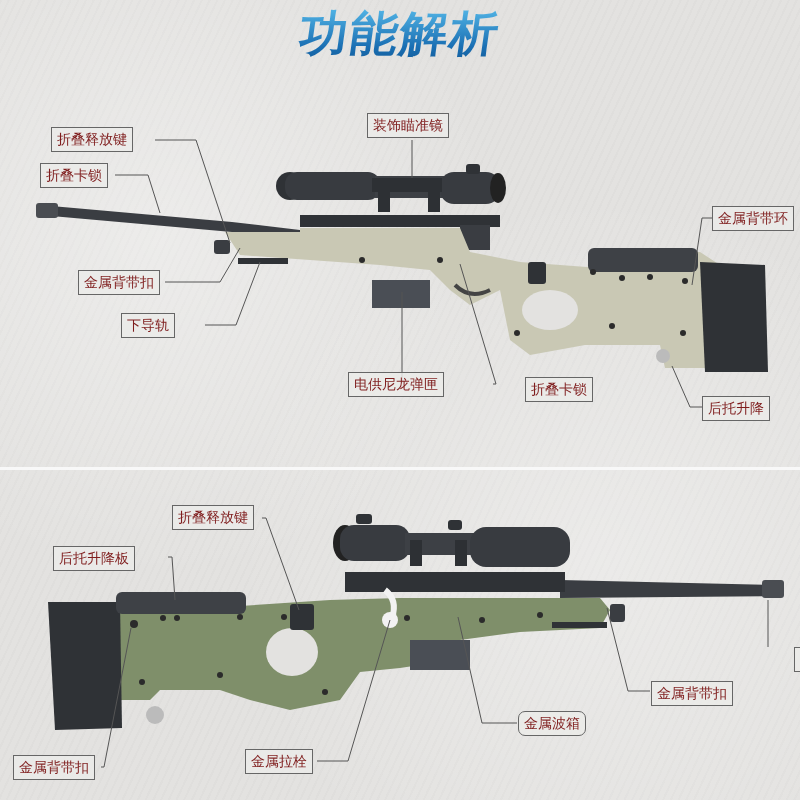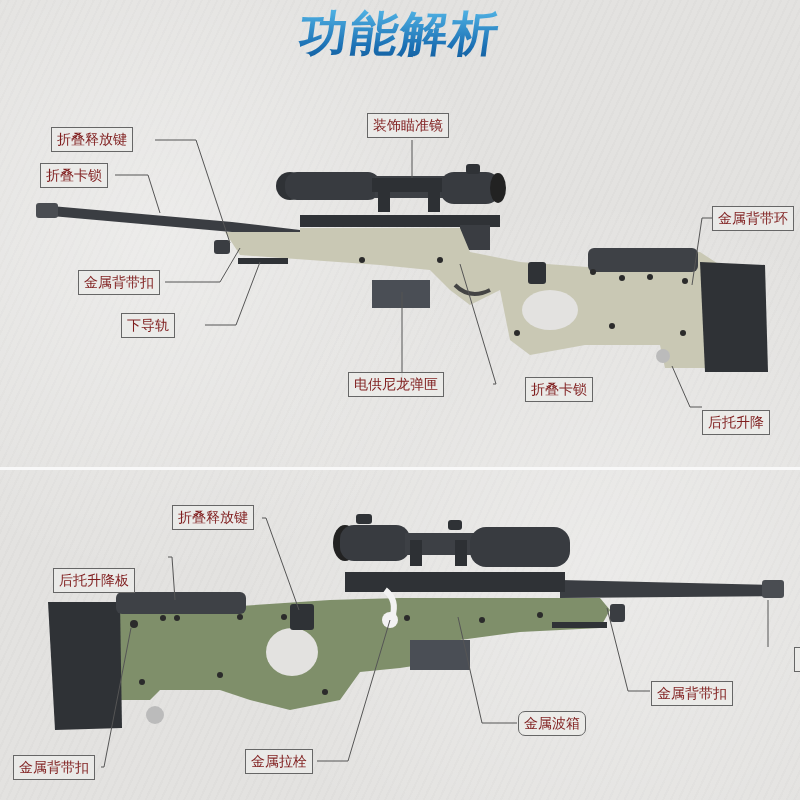--- a/index.html
+++ b/index.html
@@ -165,21 +165,21 @@
 </svg>
 
 <div class="label" style="left:51px;top:127px;">折叠释放键</div>
 <div class="label" style="left:40px;top:163px;">折叠卡锁</div>
 <div class="label" style="left:78px;top:270px;">金属背带扣</div>
 <div class="label" style="left:121px;top:313px;">下导轨</div>
 <div class="label" style="left:367px;top:113px;">装饰瞄准镜</div>
 <div class="label" style="left:348px;top:372px;">电供尼龙弹匣</div>
 <div class="label" style="left:525px;top:377px;">折叠卡锁</div>
 <div class="label" style="left:712px;top:206px;">金属背带环</div>
-<div class="label" style="left:702px;top:396px;margin-top:14px;">后托升降</div>
+<div class="label" style="left:702px;top:396px;">后托升降</div>
 
 <div class="label" style="left:138px;top:505px;margin-left:34px;">折叠释放键</div>
-<div class="label" style="left:53px;top:546px;margin-top:22px;">后托升降板</div>
+<div class="label" style="left:53px;top:546px;">后托升降板</div>
 <div class="label" style="left:13px;top:755px;">金属背带扣</div>
 <div class="label" style="left:245px;top:749px;">金属拉栓</div>
 <div class="label" style="left:518px;top:711px;border-radius:7px;">金属波箱</div>
 <div class="label" style="left:651px;top:681px;">金属背带扣</div>
 <div class="label" style="left:746px;top:647px;margin-left:48px;">火帽</div>
 
 </body></html>

